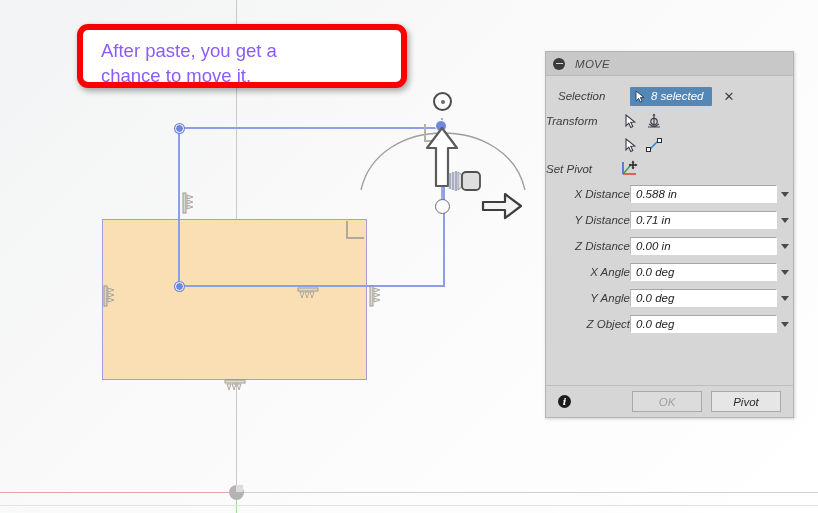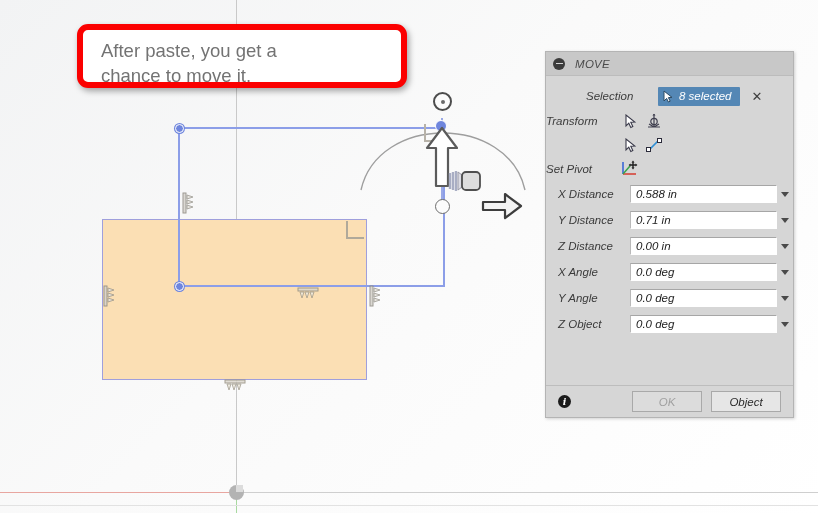--- a/index.html
+++ b/index.html
@@ -90,21 +90,21 @@
 
   
   #callout{
     position:absolute;left:77px;top:24px;width:330px;height:64px;
     background:#ffffff;border:6px solid #fb0000;border-radius:11px;
     box-sizing:border-box;
     box-shadow:2px 3px 6px rgba(0,0,0,.35);
     padding:8px 0 0 18px;
   }
   #callout .ct-line{
-    font-size:18.5px;color:#737373;line-height:25px;white-space:nowrap;
+    font-size:18.5px;color:#8b5cf6;line-height:25px;white-space:nowrap;
   }
 
   
   #move-panel{
     position:absolute;left:545px;top:51px;width:249px;height:367px;
     background:#d6d6d6;border:1px solid #b4b4b4;box-sizing:border-box;
     box-shadow:1px 1px 3px rgba(0,0,0,.18);
     font-size:11.5px;color:#3b3b3b;font-style:italic;
   }
   #panel-title{
@@ -112,21 +112,21 @@
     display:flex;align-items:center;padding-left:7px;box-sizing:border-box;
   }
   .collapse-icon{
     width:12px;height:12px;border-radius:50%;background:#3c3c3c;
     display:flex;align-items:center;justify-content:center;margin-right:10px;flex:none;
   }
   .collapse-icon i{display:block;width:7px;height:1.6px;background:#d6d6d6;}
   #panel-title .ttl{font-size:11.5px;color:#4a4a4a;letter-spacing:.3px;}
 
   .panel-body{padding:7px 0 0 0;}
-  .row{display:flex;align-items:center;height:26px;padding-left:12px;margin-left:28px;}
+  .row{display:flex;align-items:center;height:26px;padding-left:12px;}
   .row .lbl{width:72px;flex:none;font-size:11.5px;color:#3d3d3d;}
 
   .sel-chip{
     height:19px;background:#5487b5;color:#fff;font-size:11.5px;
     display:flex;align-items:center;padding:0 9px 0 5px;border-radius:1px;
   }
   .sel-chip .ck{margin-right:5px;display:flex;}
   .clear-x{
     margin-left:11px;font-size:13px;color:#3f3f3f;line-height:1;cursor:default;
     font-family:"DejaVu Sans",sans-serif;
@@ -135,21 +135,21 @@
   .obj-icon{
     width:21px;height:21px;background:#cfcfcf;border:1.5px solid #4f6d96;
     display:flex;align-items:center;justify-content:center;box-sizing:border-box;
   }
 
   .xf-row{display:flex;align-items:center;height:24px;padding-left:0;}
   .xf-row .lbl{width:72px;flex:none;}
   .xf-opt{width:24px;height:20px;display:flex;align-items:center;justify-content:center;}
 
   .field-row{display:flex;align-items:center;height:26px;padding-left:12px;}
-  .field-row .lbl{width:72px;flex:none;}
+  .field-row .lbl{width:72px;flex:none;text-align:right;}
   .fld{
     width:148px;height:18px;background:#ffffff;border:1px solid #ffffff;
     border-top:1px solid #a6a6a6;border-left:1px solid #b9b9b9;
     box-sizing:border-box;display:flex;align-items:center;padding-left:5px;
     font-size:11.5px;color:#1c1c1c;
   }
   .fld-arrow{
     width:16px;height:18px;display:flex;align-items:center;justify-content:center;
   }
   .fld-arrow b{
@@ -373,17 +373,17 @@
           <b></b>
         </span>
     </div>
 
   </div>
 
   <div id="panel-footer">
     <span class="info-icon">i</span>
     <span class="btns">
       <span class="btn disabled">OK</span>
-      <span class="btn enabled">Object</span>
+      <span class="btn enabled">Pivot</span>
     </span>
   </div>
 
 </div>
 
 </body></html>

